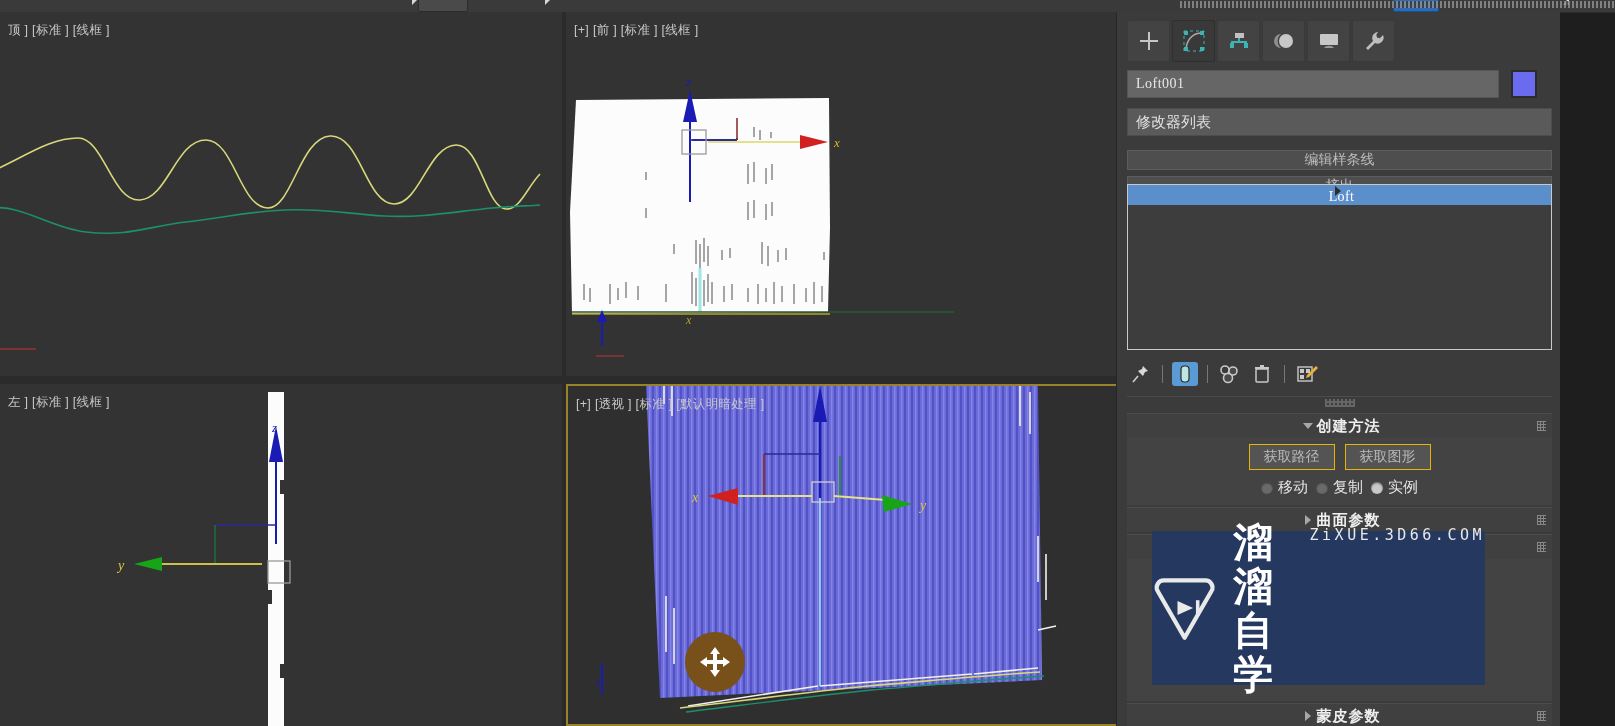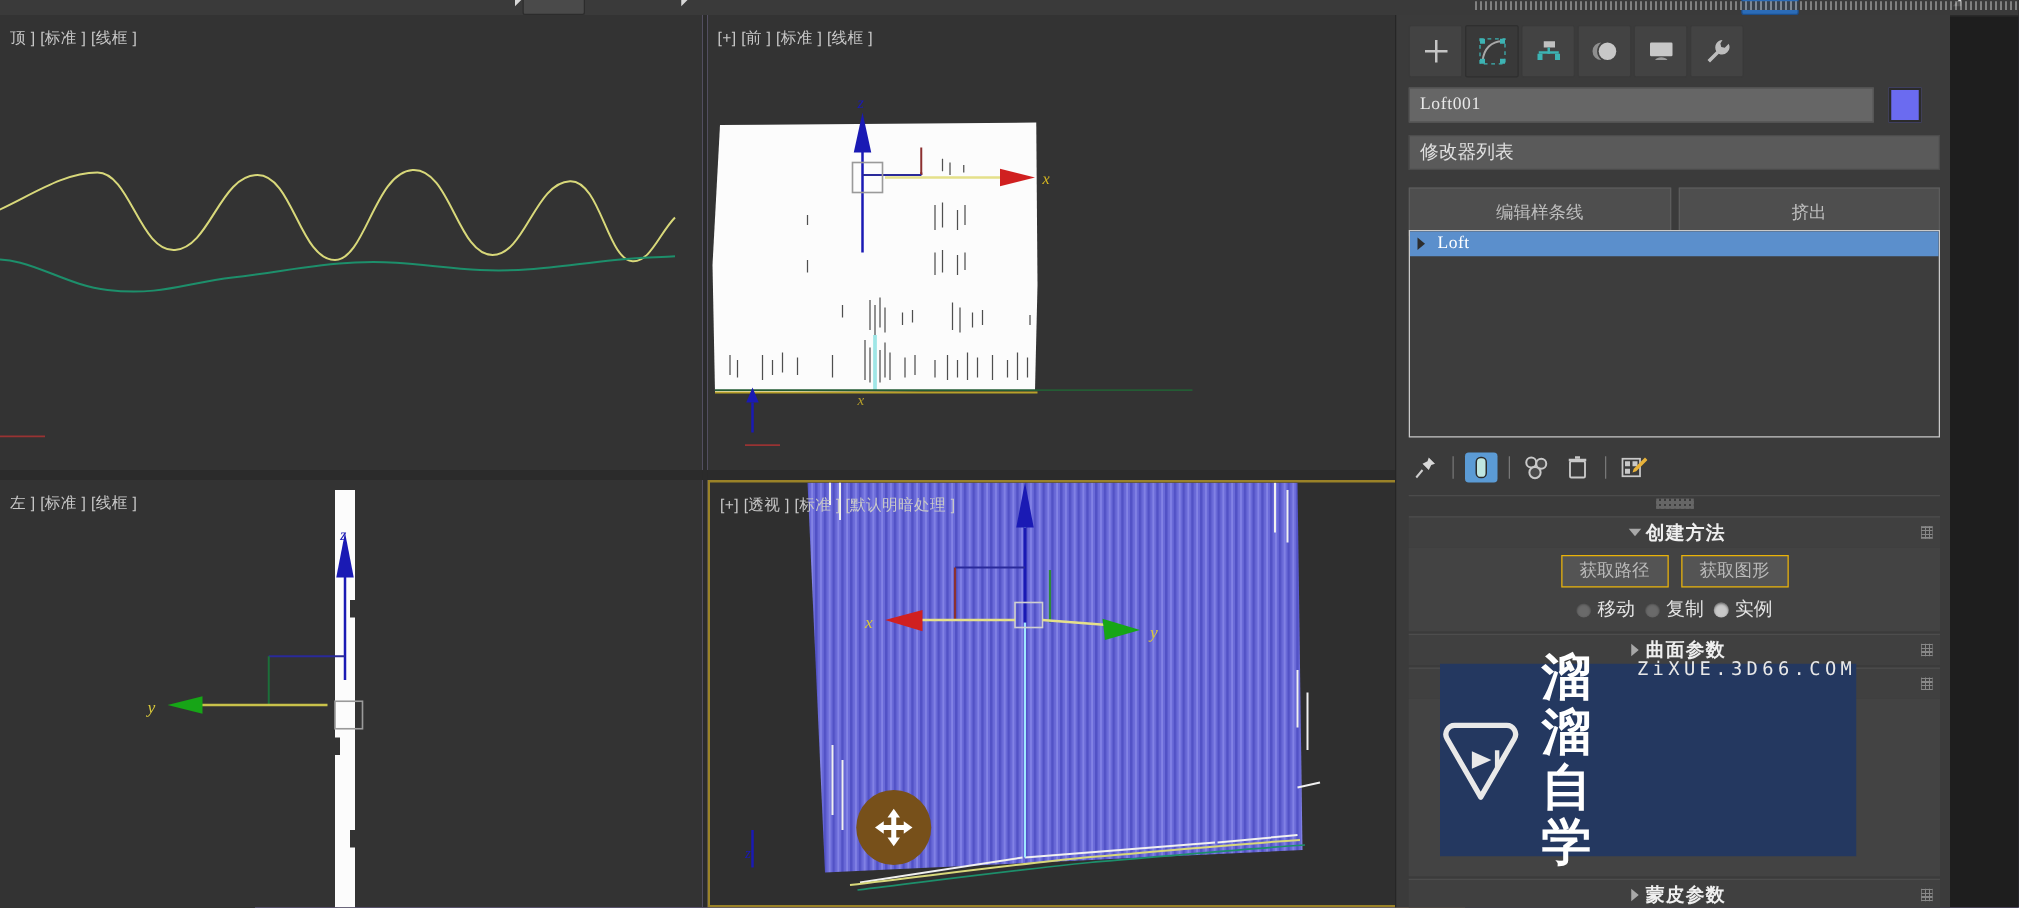--- a/index.html
+++ b/index.html
@@ -21,21 +21,21 @@
   #toolbar-sliver .tb-dots{
     position:absolute;left:1180px;top:1px;right:0;height:7px;
     background:repeating-linear-gradient(90deg,#8d8d8d 0 2px,#3a3a3a 2px 4px);
     opacity:.85;
   }
   #toolbar-sliver .tb-corner{
     position:absolute;width:0;height:0;border-style:solid;
   }
 
   
-  #viewports{position:absolute;left:0;top:12px;width:1172px;height:714px;background:#c4b5fd;}
+  #viewports{position:absolute;left:0;top:12px;width:1172px;height:714px;background:#701a75;}
   .vp{position:absolute;background:#333333;overflow:hidden;}
   .vp-label{
     position:absolute;left:8px;top:10px;font-size:12.5px;color:#c8c8c8;
     letter-spacing:.3px;white-space:nowrap;z-index:6;
   }
   #vp-top   {left:0;top:0;width:562px;height:364px;}
   #vp-front {left:566px;top:0;width:606px;height:364px;}
   #vp-left  {left:0;top:372px;width:562px;height:342px;}
   #vp-persp {left:566px;top:372px;width:606px;height:342px;
              border:2px solid #9a8228;box-sizing:border-box;background:#2f2f2f;}
@@ -74,35 +74,35 @@
     position:absolute;left:384px;top:0;width:26px;height:28px;
     background:#6b6bf0;border:2px solid #2b2b2b;box-sizing:border-box;
   }
 
   #modifier-list-combo{
     position:absolute;left:10px;top:96px;width:425px;height:28px;background:#5a5a5a;
     border:1px solid #4c4c4c;box-sizing:border-box;color:#e0e0e0;font-size:15px;
     padding:0 8px;line-height:26px;
   }
 
-  #modifier-buttons{position:absolute;left:10px;top:138px;width:425px;height:39px;display:flex;gap:6px;}
+  #modifier-buttons{position:absolute;left:10px;top:138px;width:425px;height:39px;display:flex;gap:6px;flex-direction:column;}
   .mod-btn{
     flex:1;background:#4e4e4e;border:1px solid #5c5c5c;box-sizing:border-box;
     color:#bdbdbd;font-size:14px;display:flex;align-items:center;justify-content:center;
   }
 
   #modifier-stack{
     position:absolute;left:10px;top:172px;width:425px;height:166px;
     background:#3d3d3d;border:1px solid #c9c9c9;box-sizing:border-box;overflow:hidden;
   }
   .stack-row{
     height:20px;display:flex;align-items:center;padding-left:4px;
     font-family:"Liberation Serif","DejaVu Serif",serif;font-size:14px;letter-spacing:.4px;
   }
-  .stack-row.selected{background:#5b8fcc;color:#ffffff;}
+  .stack-row.selected{background:#5b8fcc;color:#ffffff;flex-direction:column;}
   .stack-row .tri{
     width:12px;height:12px;margin-right:6px;position:relative;
   }
   .stack-row .tri::after{
     content:"";position:absolute;left:2px;top:1px;
     border-left:6px solid #2d2d2d;border-top:5px solid transparent;border-bottom:5px solid transparent;
   }
 
   #stack-tools{position:absolute;left:10px;top:348px;width:425px;height:28px;display:flex;align-items:center;gap:6px;}
   .stool{width:26px;height:24px;display:flex;align-items:center;justify-content:center;border-radius:3px;}

